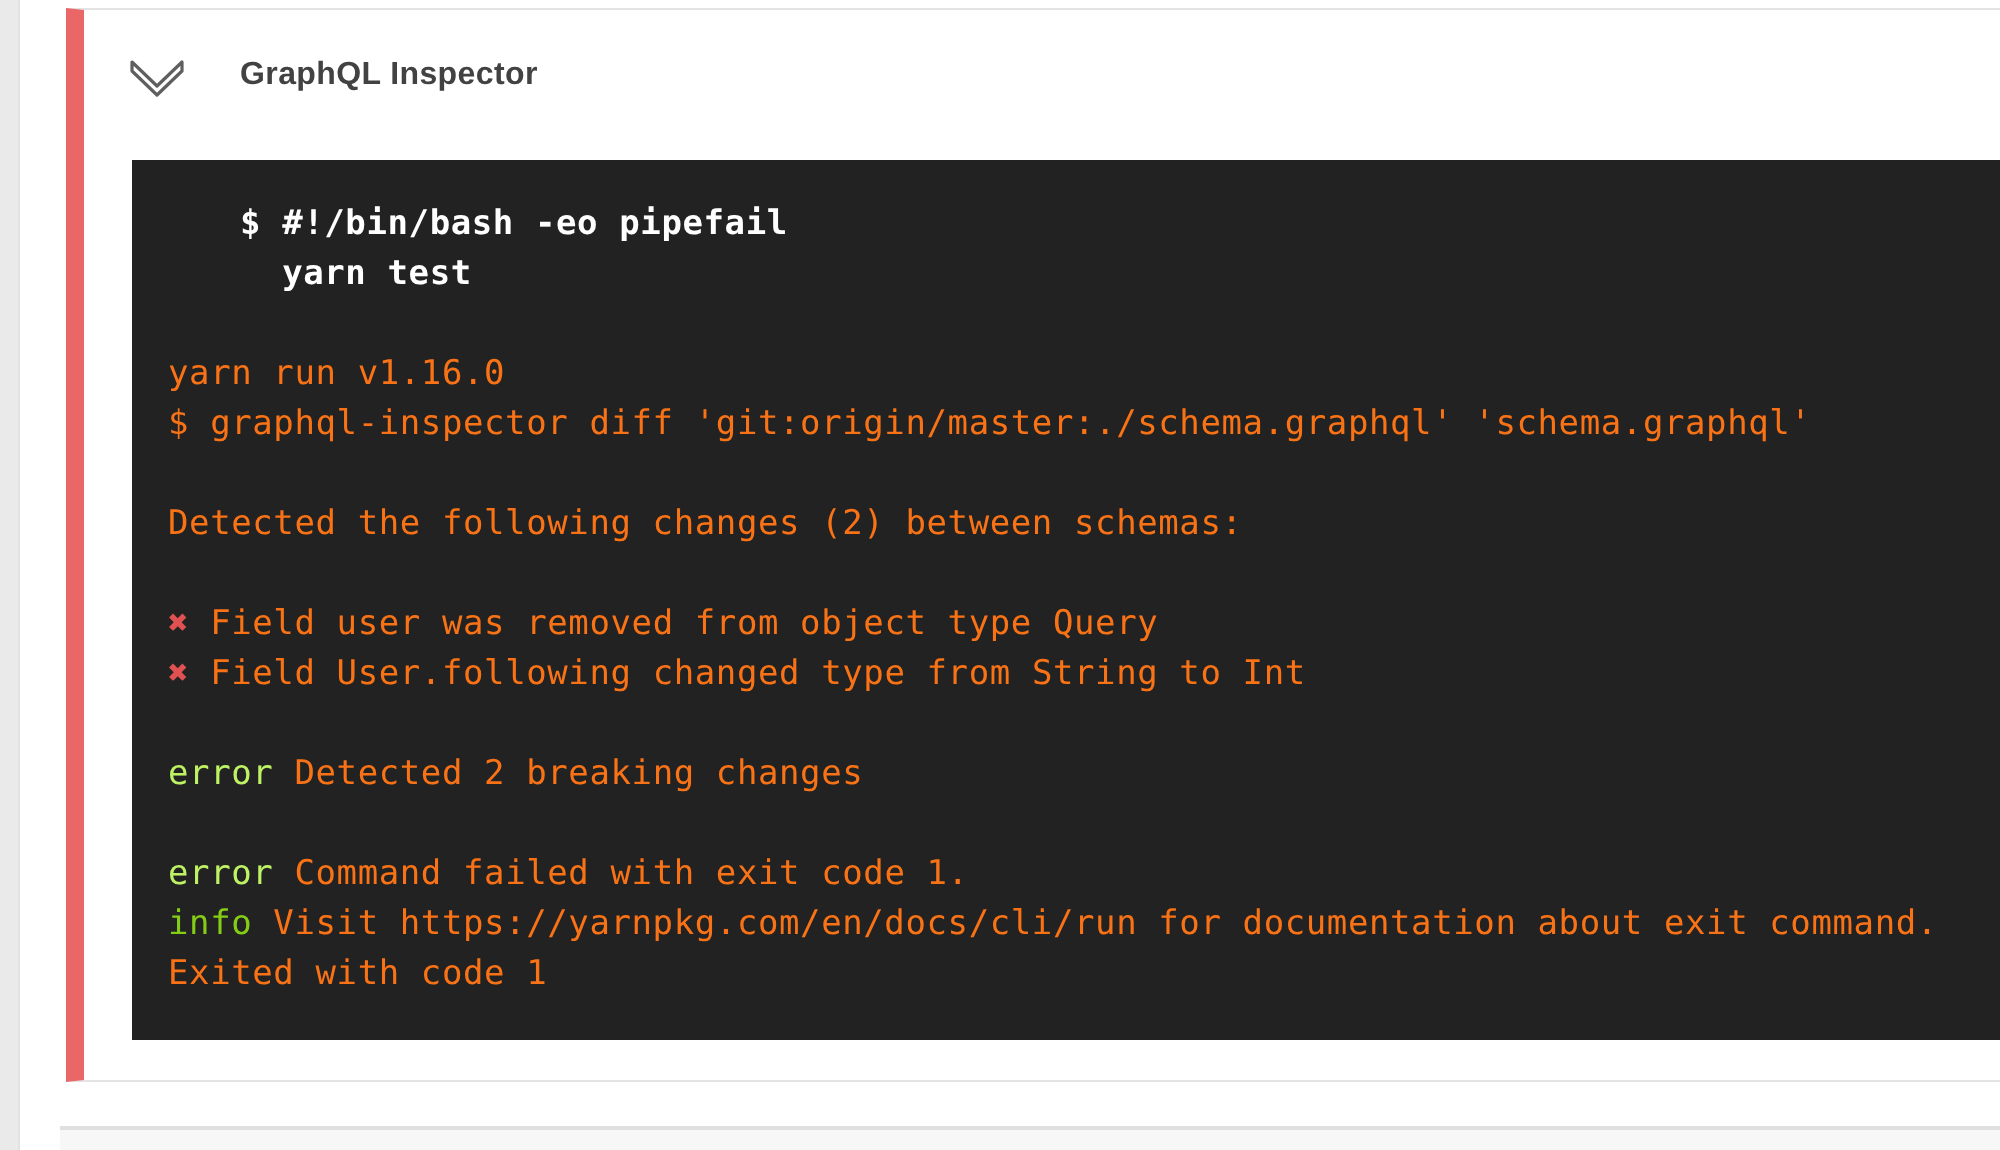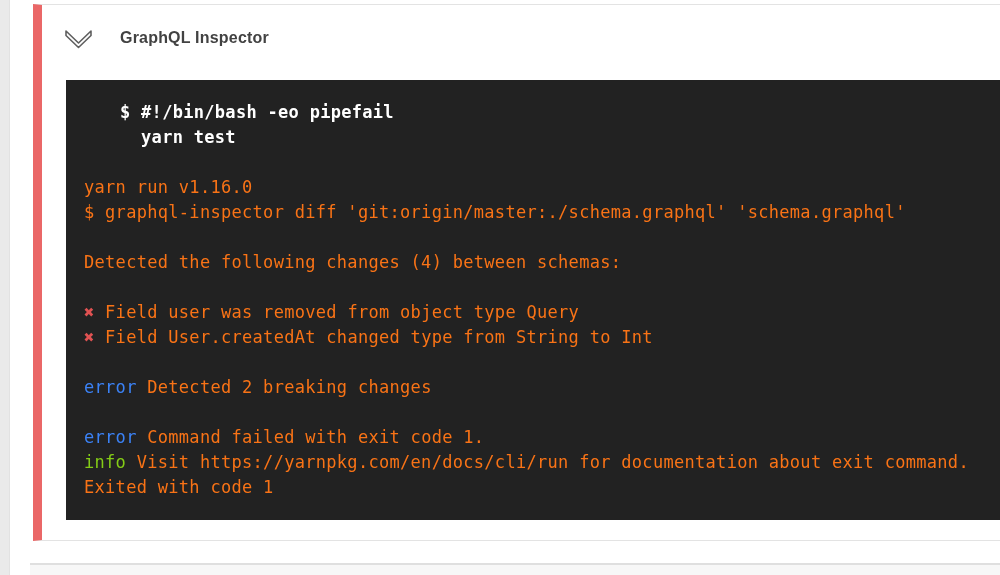--- a/index.html
+++ b/index.html
@@ -45,21 +45,21 @@
   }
   .tline {
     height:25px; line-height:25px;
     font-size:17px; letter-spacing:0.3px;
     white-space:pre;
     color:#e0e0e0;
   }
   .seg-plain { color:#f97316; }
   .seg-cmd   { color:#ffffff; font-weight:bold;margin-left:36px; }
   .seg-xmark { color:#e05252; font-weight:bold; }
-  .seg-err   { color:#3b82f6; }
+  .seg-err   { color:#bef264; }
   .seg-info  { color:#84cc16; }
   .next-card {
     position:absolute; left:30px; top:563px; width:985px; height:14px;
     background:#f7f7f7;
     border-top:2px solid #dfdfdf;
   }
 </style>
 </head>
 <body>
 
@@ -75,24 +75,24 @@
     <span class="card-title">GraphQL Inspector</span>
   </div>
 
   <div class="terminal">
       <div class="tline"><span class="seg-cmd">$ #!/bin/bash -eo pipefail</span></div>
       <div class="tline"><span class="seg-cmd">  yarn test</span></div>
       <div class="tline"></div>
       <div class="tline"><span class="seg-plain">yarn run v1.16.0</span></div>
       <div class="tline"><span class="seg-plain">$ graphql-inspector diff 'git:origin/master:./schema.graphql' 'schema.graphql'</span></div>
       <div class="tline"></div>
-      <div class="tline"><span class="seg-plain">Detected the following changes (4) between schemas:</span></div>
+      <div class="tline"><span class="seg-plain">Detected the following changes (2) between schemas:</span></div>
       <div class="tline"></div>
       <div class="tline"><span class="seg-xmark">✖</span><span class="seg-plain"> Field user was removed from object type Query</span></div>
-      <div class="tline"><span class="seg-xmark">✖</span><span class="seg-plain"> Field User.createdAt changed type from String to Int</span></div>
+      <div class="tline"><span class="seg-xmark">✖</span><span class="seg-plain"> Field User.following changed type from String to Int</span></div>
       <div class="tline"></div>
       <div class="tline"><span class="seg-err">error</span><span class="seg-plain"> Detected 2 breaking changes</span></div>
       <div class="tline"></div>
       <div class="tline"><span class="seg-err">error</span><span class="seg-plain"> Command failed with exit code 1.</span></div>
       <div class="tline"><span class="seg-info">info</span><span class="seg-plain"> Visit https://yarnpkg.com/en/docs/cli/run for documentation about exit command.</span></div>
       <div class="tline"><span class="seg-plain">Exited with code 1</span></div>
     </div>
 </div>
 
 <div class="next-card"></div>

